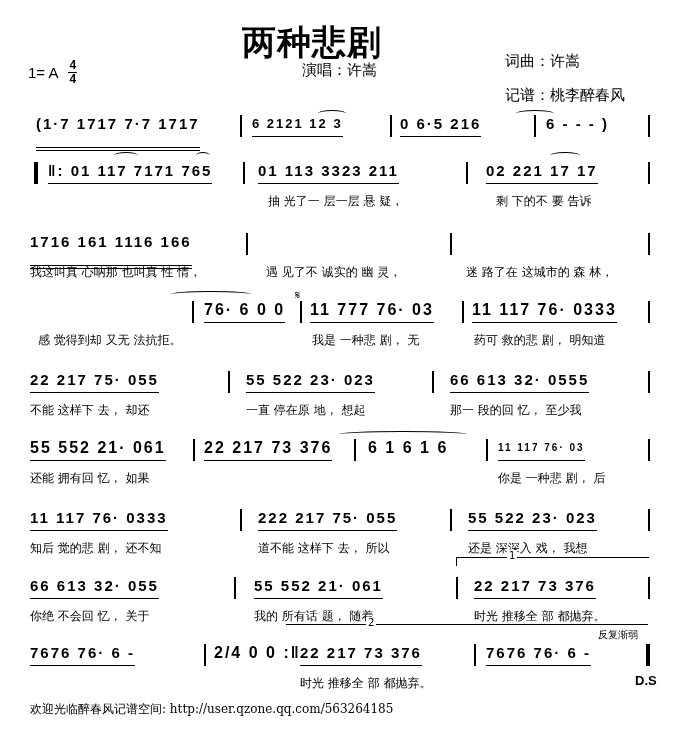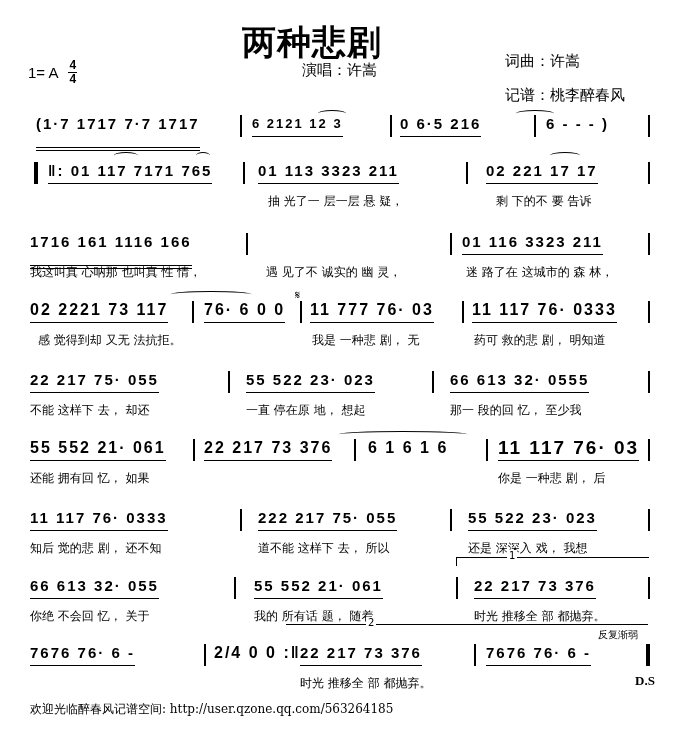--- a/index.html
+++ b/index.html
@@ -14,21 +14,21 @@
   .tok { position: absolute; top: 0; font-family: "Liberation Sans", sans-serif; font-weight: bold; font-size: 15px; letter-spacing: 2px; line-height: 22px; }
   .tok.u1 { border-bottom: 1.5px solid #000; padding-bottom: 1px; }
   .tok.u2 { border-bottom: 4px double #000; padding-bottom: 12px; }
   .bar { position: absolute; top: 2px; width: 1.5px; height: 22px; background: #000; }
   .rep { position: absolute; top: 2px; width: 4px; height: 22px; background: #000; }
   .lyr { position: absolute; top: 33px; font-family: "DejaVu Sans", sans-serif; font-size: 12px; white-space: nowrap; }
   .slur { position: absolute; border-top: 1px solid #000; border-radius: 50% 50% 0 0; height: 6px; }
   .volta { position: absolute; border-top: 1px solid #000; border-left: 1px solid #000; height: 8px; font-size: 10px; }
   .volta span { position: absolute; top: -8px; background: #fff; padding: 0 2px; }
   .footer { position: absolute; left: 30px; top: 701px; font-family: "DejaVu Serif", serif; font-size: 12px; color: #000; }
-  .ds { position: absolute; left: 635px; top: 673px; font-family: Liberation Serif, serif; font-weight: bold; font-size: 13px; }
+  .ds { position: absolute; left: 635px; top: 673px; font-family: Liberation Sans, sans-serif; font-weight: bold; font-size: 13px; }
   .dim { position: absolute; left: 598px; top: 628px; font-family: "DejaVu Serif", serif; font-size: 10px; }
   .segno { position: absolute; left: 295px; top: 288px; font-size: 12px; }
 </style>
 </head>
 <body>
 
 <div class="title">两种悲剧</div>
 <div class="key">
   <span>1= A</span>
   <span class="frac">
@@ -68,29 +68,27 @@
   <div class="slur" style="left:196px;top:-8px;width:14px"></div>
   <div class="slur" style="left:550px;top:-8px;width:30px"></div>
   <span class="lyr" style="left:268px">抽 光了一 层一层 悬 疑，</span>
   <span class="lyr" style="left:496px">剩 下的不 要 告诉</span>
 </div>
 
 <div class="row" style="top:231px">
   <span class="tok u2" style="left:30px">1716 161 1116 166</span>
   <div class="bar" style="left:246px"></div>
   <div class="bar" style="left:450px"></div>
-  <span class="tok u1" style="left:462px">01 116 3323 211</span>
   <div class="bar" style="left:648px"></div>
   <span class="lyr" style="left:266px">遇 见了不 诚实的 幽 灵，</span>
   <span class="lyr" style="left:30px">我这叫真 心呐那 也叫真 性 情，</span>
   <span class="lyr" style="left:466px">迷 路了在 这城市的 森 林，</span>
 </div>
 
 <div class="row" style="top:299px">
-  <span class="tok u1" style="left:30px;font-size:16px">02 2221 73 117</span>
   <div class="bar" style="left:192px"></div>
   <span class="tok u1" style="left:204px;font-size:16px">76· 6 0 0</span>
   <div class="bar" style="left:300px"></div>
   <span class="tok u1" style="left:310px;font-size:16px">11 777 76· 03</span>
   <div class="bar" style="left:462px"></div>
   <span class="tok u1" style="left:472px;font-size:16px">11 117 76· 0333</span>
   <div class="bar" style="left:648px"></div>
   <div class="slur" style="left:170px;top:-8px;width:82px"></div>
   <span class="lyr" style="left:38px">感 觉得到却 又无 法抗拒。</span>
   <span class="lyr" style="left:312px">我是 一种悲 剧， 无</span>
@@ -110,21 +108,21 @@
   <span class="lyr" style="left:450px">那一 段的回 忆， 至少我</span>
 </div>
 
 <div class="row" style="top:437px">
   <span class="tok u1" style="left:30px;font-size:16px">55 552 21· 061</span>
   <div class="bar" style="left:193px"></div>
   <span class="tok u1" style="left:204px;font-size:16px">22 217 73 376</span>
   <div class="bar" style="left:354px"></div>
   <span class="tok" style="left:368px;font-size:16px">6 1 6 1 6</span>
   <div class="bar" style="left:486px"></div>
-  <span class="tok u1" style="left:498px;font-size:19px">11 117 76· 03</span>
+  <span class="tok u1" style="left:498px;font-size:10px">11 117 76· 03</span>
   <div class="bar" style="left:648px"></div>
   <div class="slur" style="left:338px;top:-6px;width:130px"></div>
   <span class="lyr" style="left:30px">还能 拥有回 忆， 如果</span>
   <span class="lyr" style="left:498px">你是 一种悲 剧， 后</span>
 </div>
 
 <div class="row" style="top:507px">
   <span class="tok u1" style="left:30px">11 117 76· 0333</span>
   <div class="bar" style="left:240px"></div>
   <span class="tok u1" style="left:258px">222 217 75· 055</span>

